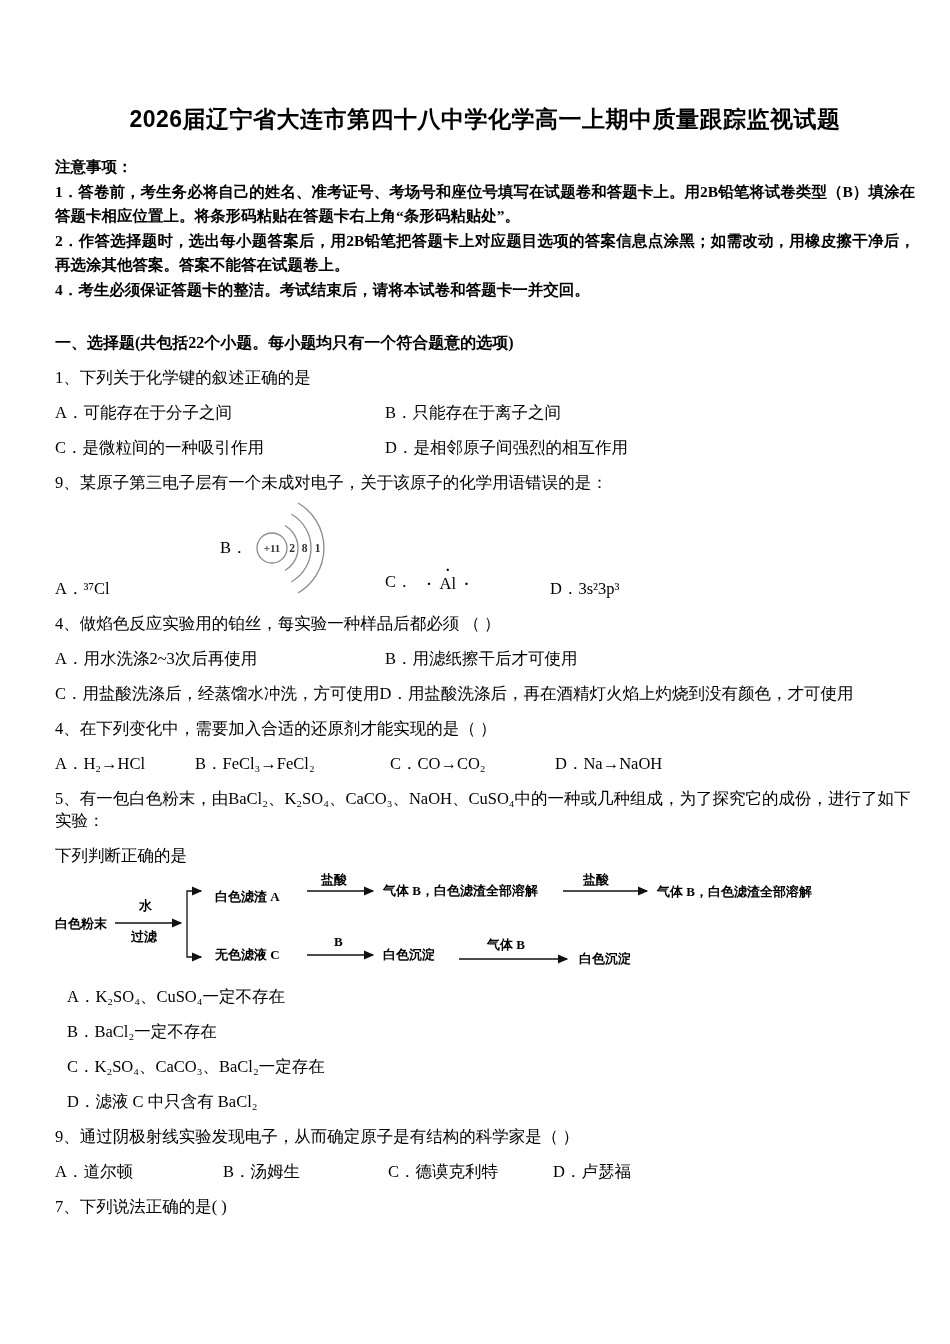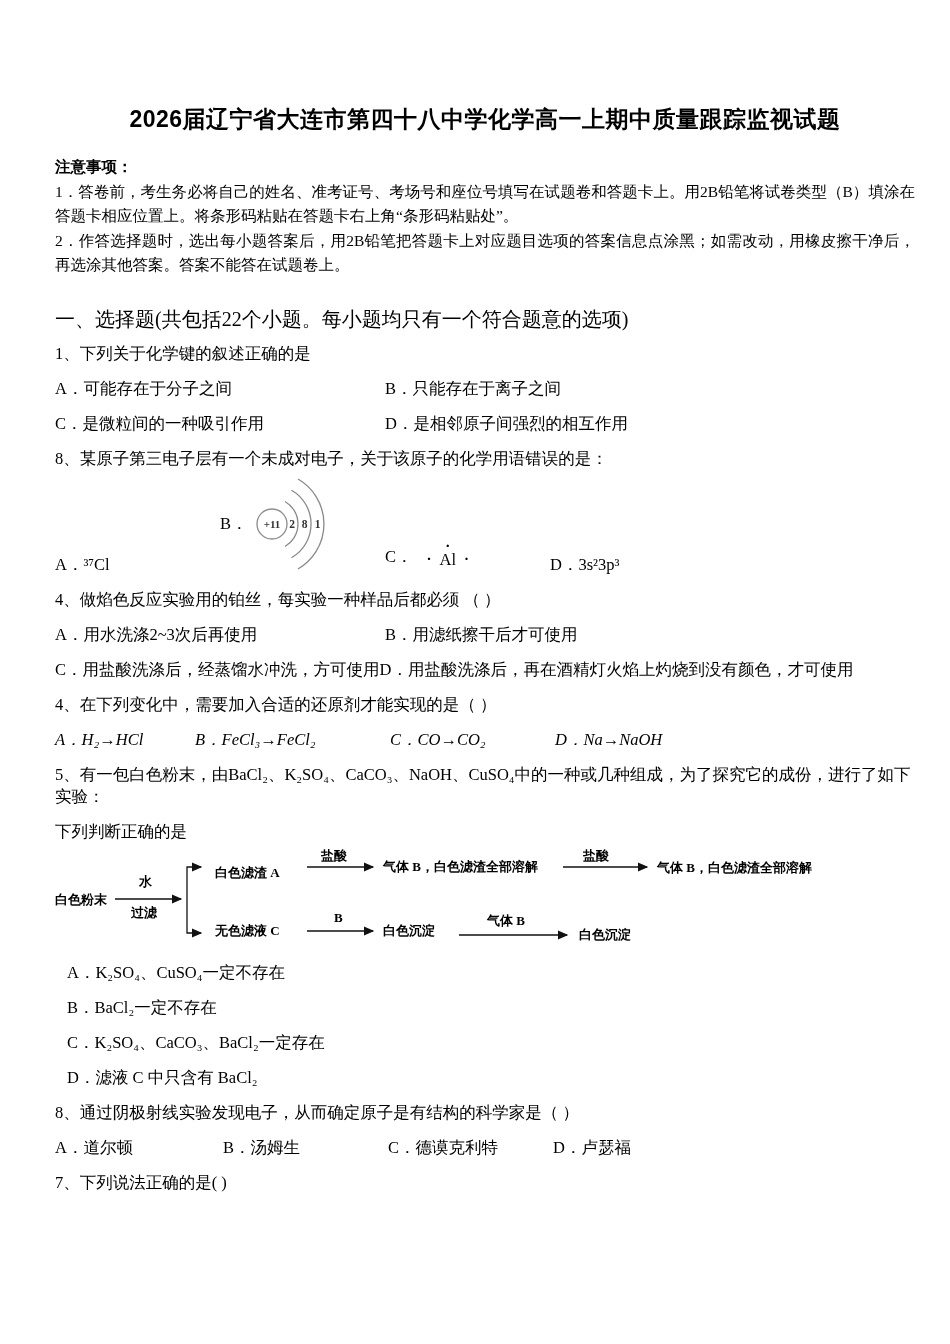--- a/index.html
+++ b/index.html
@@ -1,27 +1,27 @@
 <!DOCTYPE html>
 <html><head>
 <meta charset="utf-8">
 <style>
   html,body{margin:0;padding:0;background:#fff;}
   body{width:950px;height:1344px;overflow:hidden;color:#000;
        font-family:"Liberation Serif","DejaVu Serif",serif;}
   .page{padding:104px 45px 0 55px;width:860px;}
   .title{font-family:"Liberation Sans","DejaVu Sans",sans-serif;
          font-size:23px;font-weight:bold;text-align:center;margin:0 0 20px 0;letter-spacing:.5px;}
-  .notice p{margin:0;font-size:15.5px;line-height:24.5px;text-align:justify;}
+  .notice p{margin:0;font-size:15.5px;line-height:24.5px;text-align:justify;font-weight:bold;}
   .notice .nhead{font-weight:bold;}
-  .section{font-size:20px;line-height:22px;margin:30px 0 0 0;font-weight:normal;}
+  .section{font-size:16px;line-height:22px;margin:30px 0 0 0;font-weight:bold;}
   .qtext{font-size:16.5px;line-height:22px;margin:13px 0 0 0;}
   .optrow{font-size:16.5px;line-height:22px;margin:13px 0 0 0;}
   .opts2{display:grid;grid-template-columns:330px 1fr;}
-  .opts4a{display:grid;grid-template-columns:140px 195px 165px 1fr;font-style:italic;}
+  .opts4a{display:grid;grid-template-columns:140px 195px 165px 1fr;}
   .opts4b{display:grid;grid-template-columns:168px 165px 165px 1fr;}
   .oneline span{display:inline;}
   
   .q2row{display:flex;align-items:flex-end;margin-top:2px;font-size:16.5px;}
   .q2cell{display:flex;align-items:center;}
   .w1{width:165px}.w2{width:165px}.w3{width:165px}
   .atom{margin-left:4px;}
   .atom path{fill:none;stroke:#8a8a8a;stroke-width:1.3;}
   .atom circle{fill:none;stroke:#8a8a8a;stroke-width:1.3;}
   .atom text{font-family:"Liberation Serif",serif;font-weight:bold;fill:#333;}
@@ -41,35 +41,36 @@
 <body>
 
 <div class="page">
 
   <h1 class="title">2026届辽宁省大连市第四十八中学化学高一上期中质量跟踪监视试题</h1>
 
   <div class="notice">
     <p class="nhead">注意事项：</p>
     <p>1．答卷前，考生务必将自己的姓名、准考证号、考场号和座位号填写在试题卷和答题卡上。用2B铅笔将试卷类型（B）填涂在答题卡相应位置上。将条形码粘贴在答题卡右上角“条形码粘贴处”。</p>
     <p>2．作答选择题时，选出每小题答案后，用2B铅笔把答题卡上对应题目选项的答案信息点涂黑；如需改动，用橡皮擦干净后，再选涂其他答案。答案不能答在试题卷上。</p>
+    <p>4．考生必须保证答题卡的整洁。考试结束后，请将本试卷和答题卡一并交回。</p>
   </div>
 
   <p class="section">一、选择题(共包括22个小题。每小题均只有一个符合题意的选项)</p>
 
   <p class="qtext">1、下列关于化学键的叙述正确的是</p>
   <div class="optrow opts2">
     <span>A．可能存在于分子之间</span>
     <span>B．只能存在于离子之间</span>
   </div>
   <div class="optrow opts2">
     <span>C．是微粒间的一种吸引作用</span>
     <span>D．是相邻原子间强烈的相互作用</span>
   </div>
 
-  <p class="qtext">8、某原子第三电子层有一个未成对电子，关于该原子的化学用语错误的是：</p>
+  <p class="qtext">9、某原子第三电子层有一个未成对电子，关于该原子的化学用语错误的是：</p>
   <div class="q2row">
     <span class="q2cell w1">A．³⁷Cl</span>
     <span class="q2cell w2">
       <span>B．</span>
       <svg class="atom" width="82" height="104" viewBox="0 0 82 104">
         <circle cx="20" cy="52" r="15"></circle>
         <text x="20" y="56" text-anchor="middle" font-size="11">+11</text>
         <path d="M33 29.5 A26 26 0 0 1 33 74.5"></path>
         <path d="M39.5 18.2 A39 39 0 0 1 39.5 85.8"></path>
         <path d="M46 7 A52 52 0 0 1 46 97"></path>
@@ -138,21 +139,21 @@
     <span class="fnode" style="left:328px;top:75px">白色沉淀</span>
     <span class="fnode" style="left:432px;top:65px">气体 B</span>
     <span class="fnode" style="left:524px;top:79px">白色沉淀</span>
   </div>
 
   <p class="qopt">A．K₂SO₄、CuSO₄一定不存在</p>
   <p class="qopt">B．BaCl₂一定不存在</p>
   <p class="qopt">C．K₂SO₄、CaCO₃、BaCl₂一定存在</p>
   <p class="qopt">D．滤液 C 中只含有 BaCl₂</p>
 
-  <p class="qtext">8、通过阴极射线实验发现电子，从而确定原子是有结构的科学家是（      ）</p>
+  <p class="qtext">9、通过阴极射线实验发现电子，从而确定原子是有结构的科学家是（      ）</p>
   <div class="optrow opts4b">
     <span>A．道尔顿</span>
     <span>B．汤姆生</span>
     <span>C．德谟克利特</span>
     <span>D．卢瑟福</span>
   </div>
 
   <p class="qtext">7、下列说法正确的是( )</p>
 
 </div>

